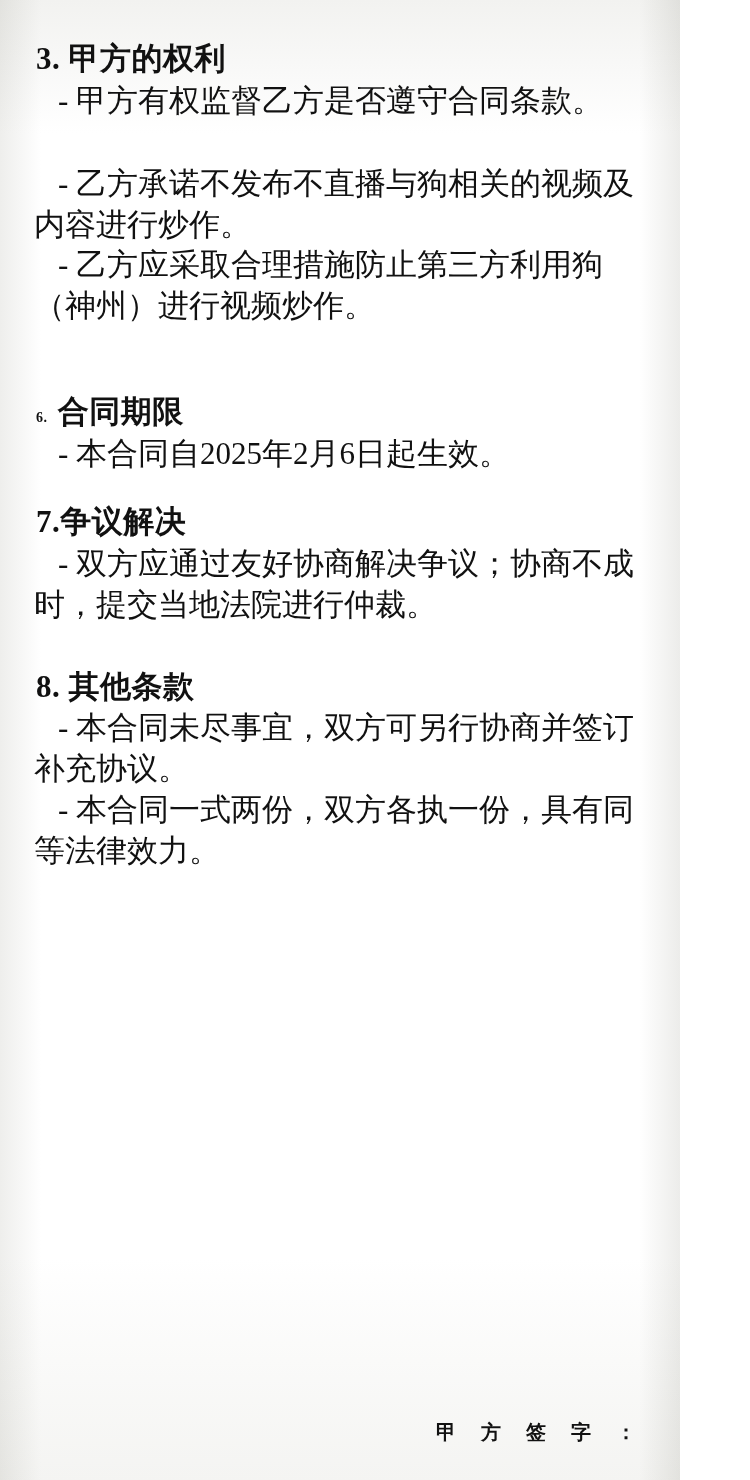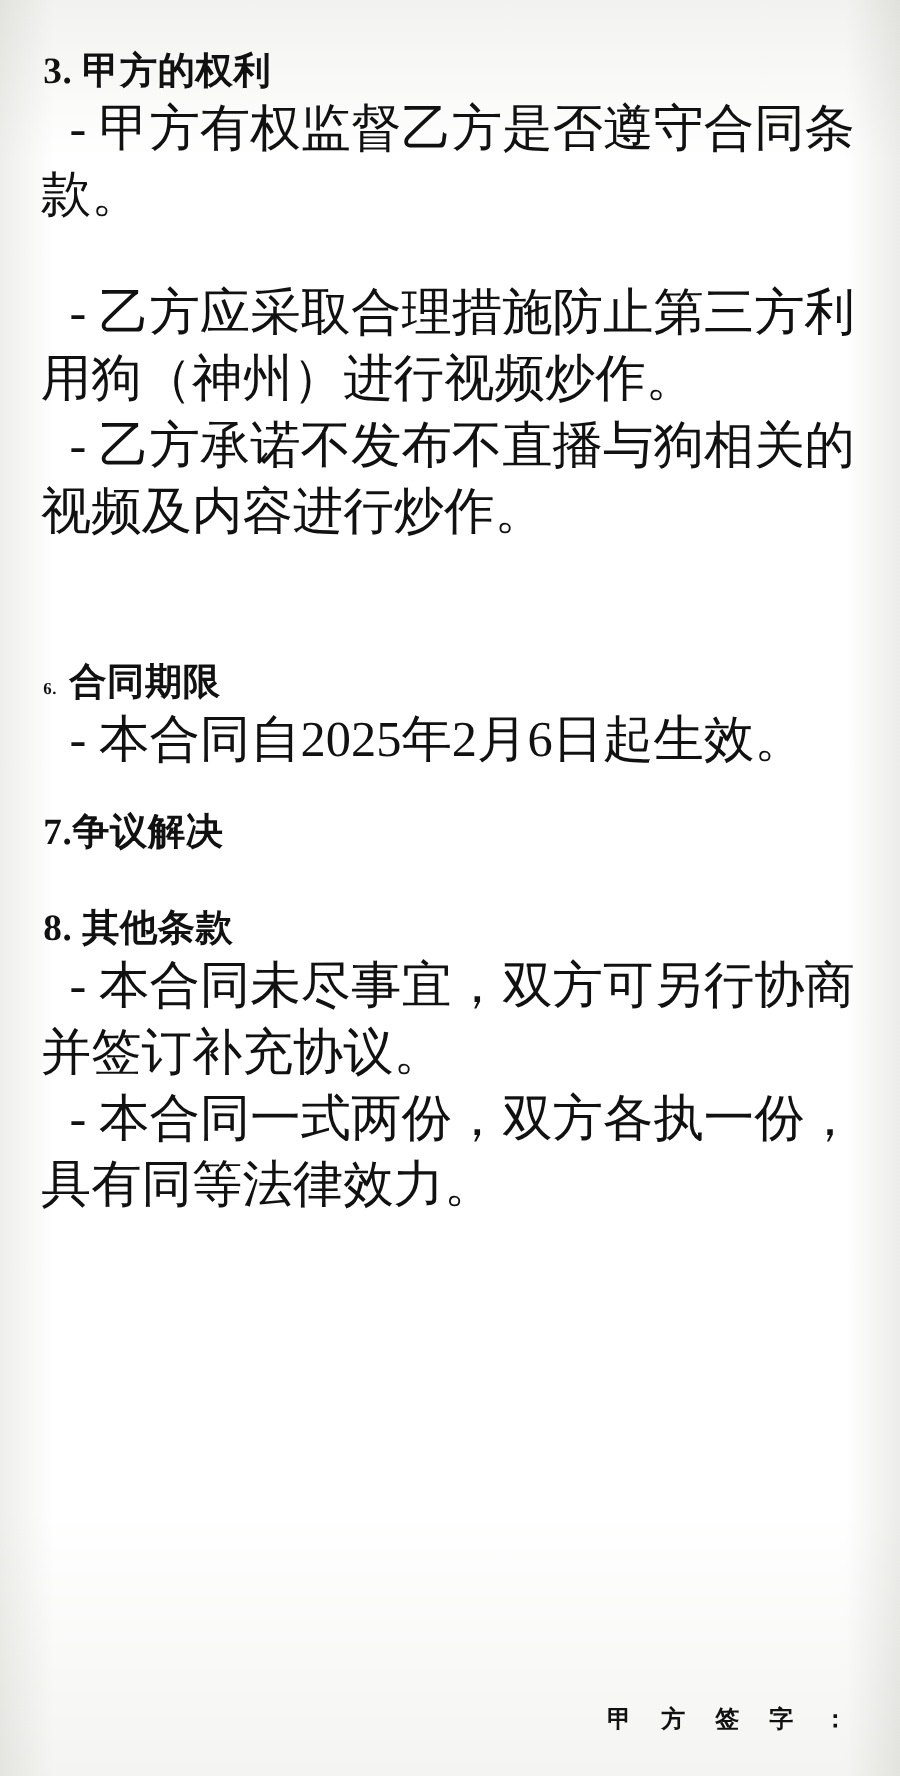--- a/index.html
+++ b/index.html
@@ -10,21 +10,21 @@
     width: 750px;
     height: 1480px;
     background: #ffffff;
     font-family: "Liberation Serif", "DejaVu Serif", serif;
     color: #111111;
     overflow: hidden;
   }
   
   .page {
     position: relative;
-    width: 750px;
+    width: 680px;
     height: 1480px;
     box-sizing: border-box;
     padding: 40px 28px 28px 28px;
     background:
       linear-gradient(180deg, #f2f2f0 0%, #ffffff 9%, #ffffff 85%, #f4f4f2 100%),
       linear-gradient(90deg, #eeeeec 0%, #ffffff 6%, #ffffff 94%, #ececea 100%);
     background-blend-mode: multiply;
   }
   .doc-body {
     display: block;
@@ -34,30 +34,29 @@
   }
   .section-heading {
     font-weight: bold;
     font-size: 31px;
     line-height: 1.25;
     letter-spacing: 0.5px;
     margin: 0 0 2px 8px;
   }
   .section-heading.small-num {
     font-size: 31px;
-    margin-top: 28px;
   }
   .section-heading .tiny-num {
     font-size: 14px;
     font-weight: bold;
     vertical-align: baseline;
     margin-right: 2px;
   }
   .clause {
-    font-size: 42px;
+    font-size: 31px;
     line-height: 1.32;
     margin: 0 0 0 6px;
     text-indent: 24px;
     letter-spacing: 0px;
   }
   .spacer-sm { height: 10px; }
   .spacer-md { height: 24px; }
 
   .signature-row {
     position: absolute;
@@ -78,22 +77,22 @@
       <div class="section-heading">
         <span>3.</span>
         <span>甲方的权利</span>
       </div>
       <p class="clause">- 甲方有权监督乙方是否遵守合同条款。</p>
     </div>
 
     <div class="spacer-md"></div>
 
     <div class="section">
+      <p class="clause">- 乙方承诺不发布不直播与狗相关的视频及内容进行炒作。</p>
       <p class="clause">- 乙方应采取合理措施防止第三方利用狗（神州）进行视频炒作。</p>
-      <p class="clause">- 乙方承诺不发布不直播与狗相关的视频及内容进行炒作。</p>
     </div>
 
     <div class="spacer-md"></div>
 
 
     <div class="spacer-md"></div>
 
     <div class="section">
       <div class="section-heading small-num">
         <span class="tiny-num">6.</span>
@@ -101,20 +100,21 @@
       </div>
       <p class="clause">- 本合同自2025年2月6日起生效。</p>
     </div>
 
     <div class="spacer-sm"></div>
 
     <div class="section">
       <div class="section-heading">
         <span>7.</span><span>争议解决</span>
       </div>
+      <p class="clause">- 双方应通过友好协商解决争议；协商不成时，提交当地法院进行仲裁。</p>
     </div>
 
     <div class="spacer-md"></div>
 
     <div class="section">
       <div class="section-heading">
         <span>8.</span>
         <span>其他条款</span>
       </div>
       <p class="clause">- 本合同未尽事宜，双方可另行协商并签订补充协议。</p>

